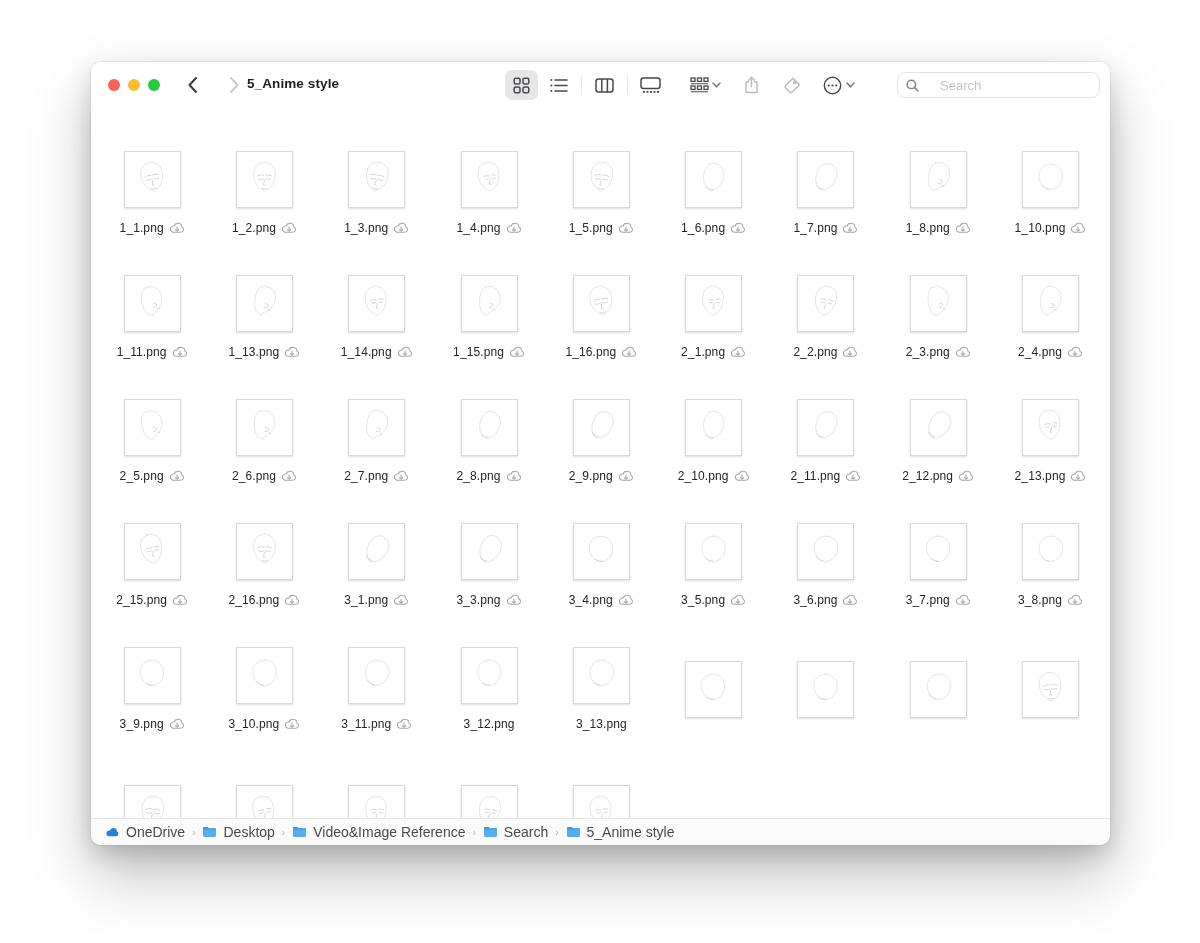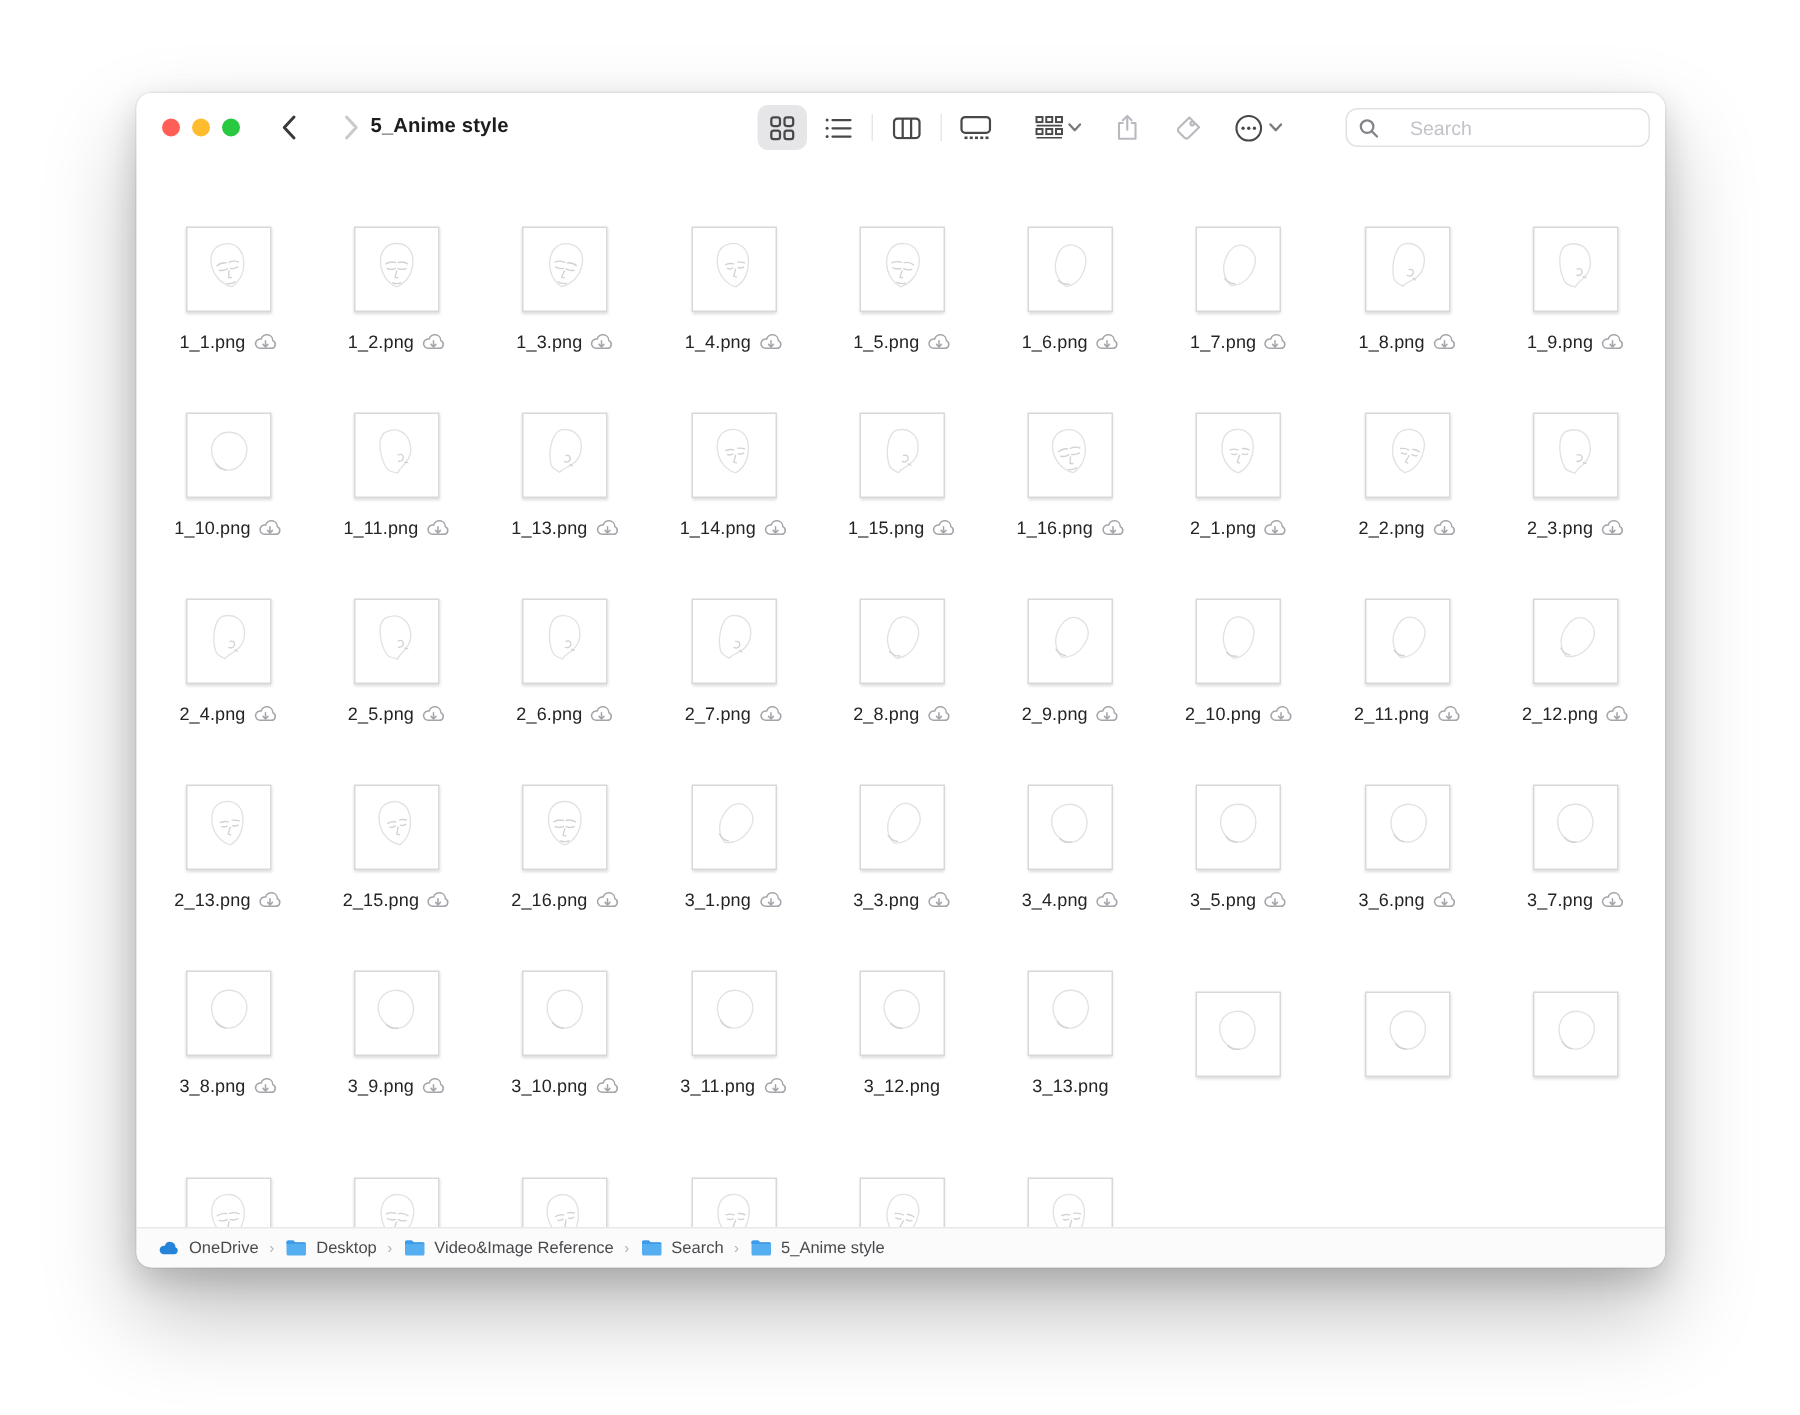--- a/index.html
+++ b/index.html
@@ -50,21 +50,21 @@
   .thumb { width:57px; height:57px; background:#ffffff; border:1px solid #d8d8d8;
            box-shadow:0 1px 2px rgba(0,0,0,.14); display:flex; align-items:center; justify-content:center; }
   .labelrow { margin-top:12px; display:flex; align-items:center; gap:5px; height:15px; }
   .fname { font-size:12px; color:#242426; letter-spacing:.1px; white-space:nowrap; }
   .cloudic { display:flex; color:#a4a4aa; }
 
   
   .pathbar { position:absolute; left:0; right:0; bottom:0; height:27px; background:#fbfbfc;
              border-top:1px solid #e9e9ec; display:flex; align-items:center; padding-left:14px; }
   .crumbs { display:flex; align-items:center; gap:7px; }
-  .crumb { display:flex; align-items:center; gap:6px; font-size:11px; color:#4a4a4e; }
+  .crumb { display:flex; align-items:center; gap:6px; font-size:14px; color:#4a4a4e; }
   .crumbsep { color:#b3b3b9; font-size:10px; }
 </style>
 </head>
 <body>
 
 <div class="stage">
   <div class="window">
 
     <div class="titlebar">
       <div class="traffic">
@@ -338,39 +338,20 @@
             <div class="thumb">
               <svg width="47" height="47" viewBox="0 0 52 52">
             <g fill="none" stroke-width="1" stroke-linecap="round" transform="rotate(10 26 26)">
                   <path d="M20 8c9-3 16 2 17 10 1 7-2 12-6 15-2 2-5 3-6.5 6-3-1-6.5-2-7.5-5-3-7-4-22 3-26z" stroke="#e2e2e2"></path>
           <path d="M27 26q3.5-1 3.5 2.5-1 3-4 2M31 32l2 .8" stroke="#d2d2d2"></path>
                 </g>
           </svg>
             </div>
             <div class="labelrow">
                <span class="fname">1_8.png</span>
-               <span class="cloudic">
-                <svg width="16" height="12" viewBox="0 0 22 16">
-   <path d="M6.2 13.8a4.3 4.3 0 1 1 .9-8.5A5.4 5.4 0 0 1 17.7 6.7a3.7 3.7 0 0 1-1.3 7.1z" fill="none" stroke="currentColor" stroke-width="1.4" stroke-linejoin="round"></path>
-   <path d="M11 6.8v5.4M8.8 10.2l2.2 2.3 2.2-2.3" fill="none" stroke="currentColor" stroke-width="1.4" stroke-linecap="round" stroke-linejoin="round"></path>
-                </svg>
-              </span>
-             </div>
-          </div>
-          <div class="cell">
-            <div class="thumb">
-              <svg width="47" height="47" viewBox="0 0 52 52">
-            <g fill="none" stroke-width="1" stroke-linecap="round" transform="rotate(-5 26 26)">
-                  <path d="M20 8c9-3 16 2 17 10 1 7-2 12-6 15-2 2-5 3-6.5 6-3-1-6.5-2-7.5-5-3-7-4-22 3-26z" stroke="#e2e2e2"></path>
-          <path d="M27 26q3.5-1 3.5 2.5-1 3-4 2M31 32l2 .8" stroke="#d2d2d2"></path>
-                </g>
-          </svg>
-            </div>
-            <div class="labelrow">
-               <span class="fname">1_9.png</span>
                <span class="cloudic">
                 <svg width="16" height="12" viewBox="0 0 22 16">
    <path d="M6.2 13.8a4.3 4.3 0 1 1 .9-8.5A5.4 5.4 0 0 1 17.7 6.7a3.7 3.7 0 0 1-1.3 7.1z" fill="none" stroke="currentColor" stroke-width="1.4" stroke-linejoin="round"></path>
    <path d="M11 6.8v5.4M8.8 10.2l2.2 2.3 2.2-2.3" fill="none" stroke="currentColor" stroke-width="1.4" stroke-linecap="round" stroke-linejoin="round"></path>
                 </svg>
               </span>
              </div>
           </div>
           <div class="cell">
             <div class="thumb">

